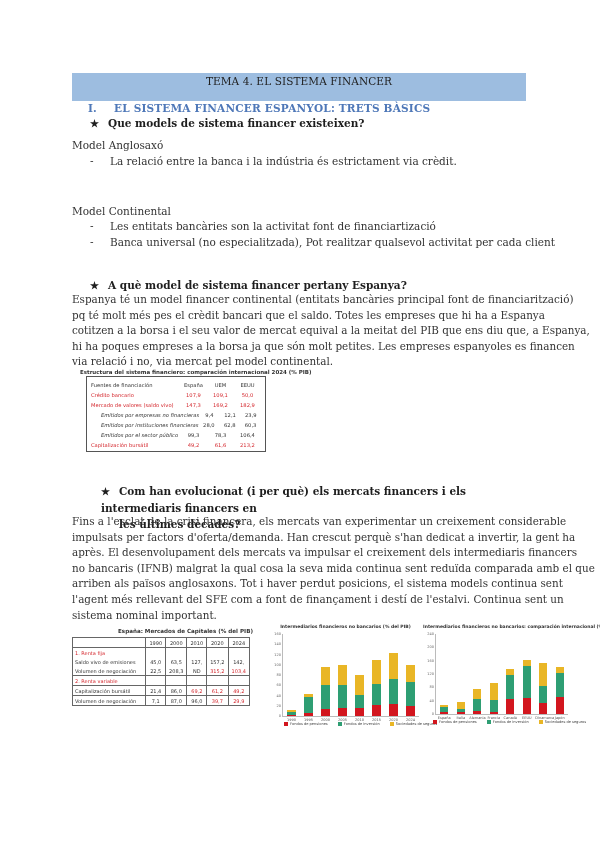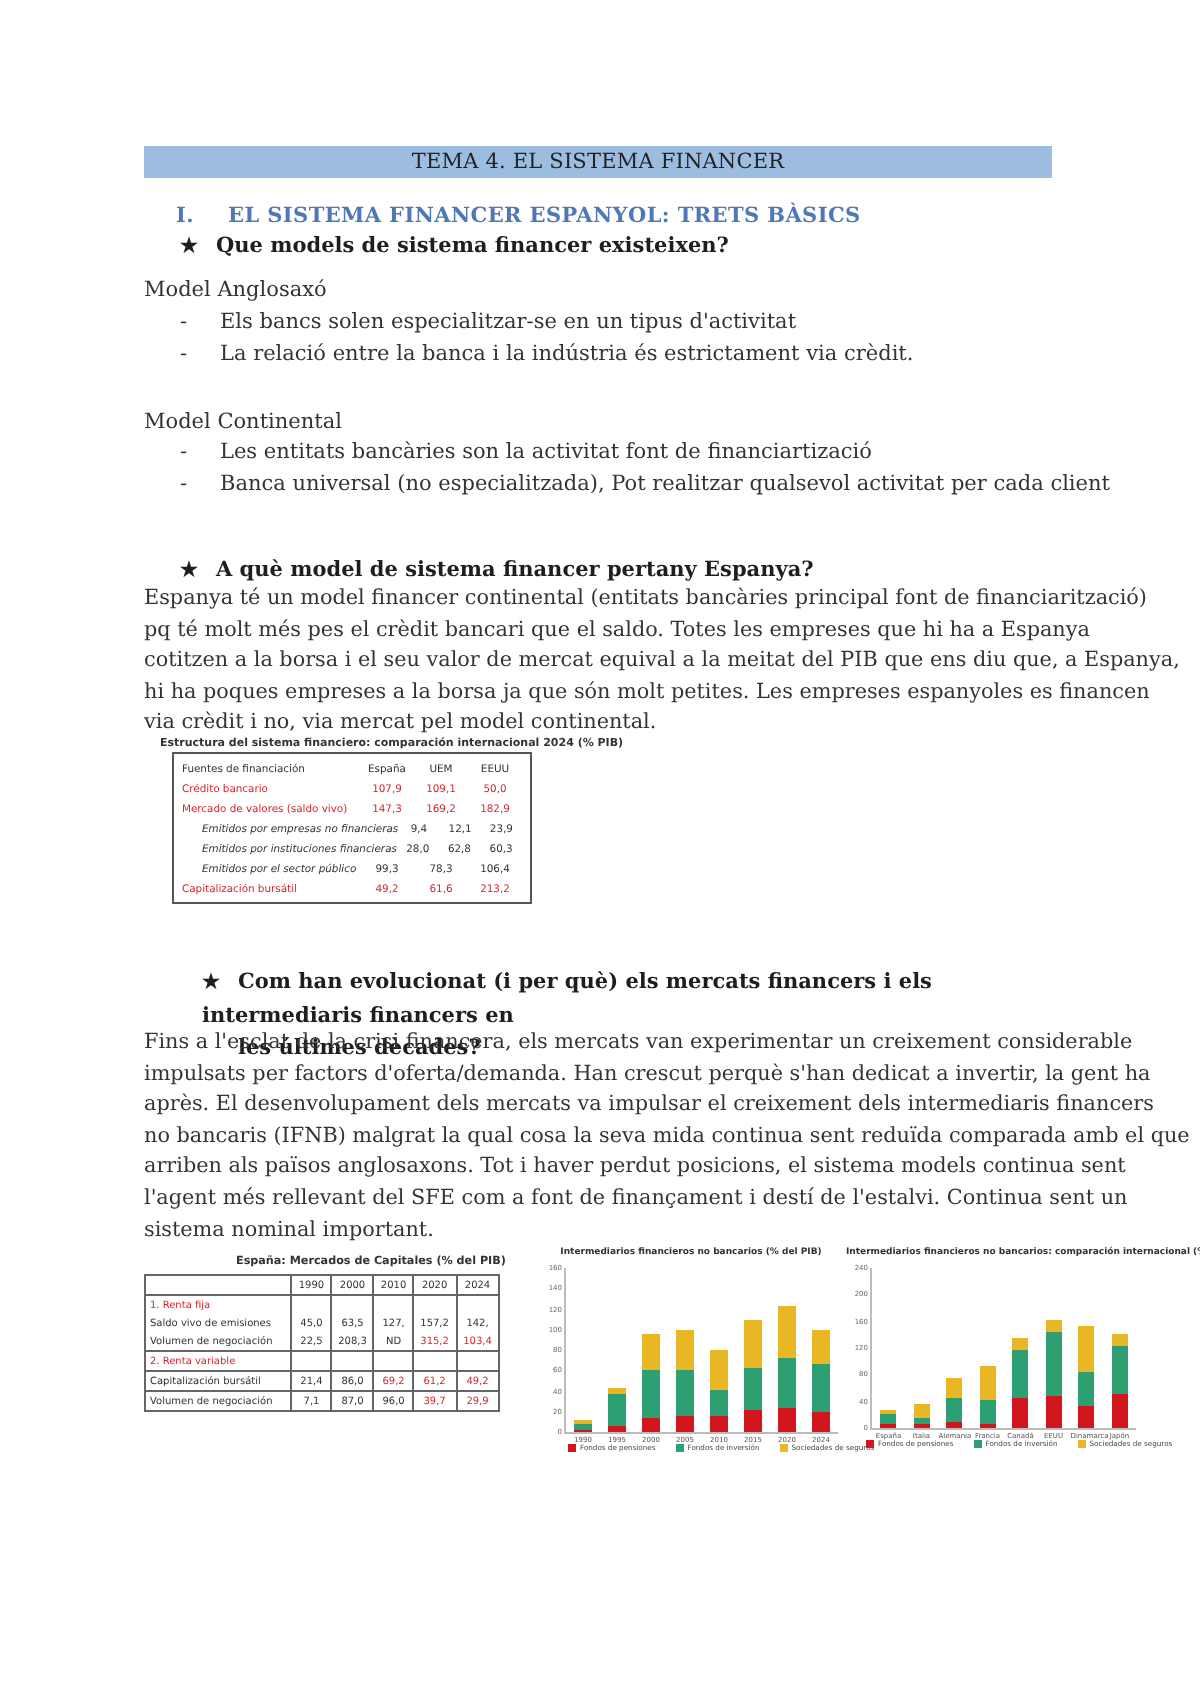--- a/index.html
+++ b/index.html
@@ -1,19 +1,19 @@
 <!DOCTYPE html>
 <html><head>
 <meta charset="utf-8">
 <style>
   html, body { margin:0; padding:0; background:#ffffff; }
   body { width:600px; height:848px; position:relative; overflow:hidden;
          font-family:"DejaVu Serif", "Liberation Serif", serif; color:#2a2a2a; }
   .page { position:absolute; left:0; top:0; width:600px; height:848px; }
-  .title-bar { position:absolute; left:72px; top:73px; width:454px; height:16px;
+  .title-bar { position:absolute; left:72px; top:73px; width:454px; height:28px;
                background:#9dbde0; text-align:center; font-size:10.5px; line-height:16px;
                color:#222; letter-spacing:0.1px; }
   .sec-head { position:absolute; left:88px; top:102px; font-size:10.5px; color:#4f78b8;
               font-weight:bold; letter-spacing:0.2px; }
   .sec-head .num { display:inline-block; width:26px; }
   .q { position:absolute; font-size:10.5px; font-weight:bold; color:#1e1e1e; line-height:16px; }
   .q .star { display:inline-block; width:18px; font-size:10px; }
   .plain { position:absolute; left:72px; font-size:10.5px; color:#333; }
   .dash-list { position:absolute; left:90px; margin:0; padding:0; list-style:none; font-size:10.5px; color:#333; }
   .dash-list li { height:16px; line-height:16px; white-space:nowrap; }
@@ -60,40 +60,39 @@
   <div class="sec-head">
     <span class="num">I.</span><span>EL SISTEMA FINANCER ESPANYOL: TRETS BÀSICS</span>
   </div>
 
   <div class="q" style="left:90px; top:115px;">
     <span class="star">★</span><span>Que models de sistema financer existeixen?</span>
   </div>
 
   <div class="plain" style="top:139px;">Model Anglosaxó</div>
   <ul class="dash-list" style="top:153px;">
-    <li><span class="d">-</span><span>Els bancs solen especialitzar-se en un tipus d'activitat</span></li>
     <li><span class="d">-</span><span>La relació entre la banca i la indústria és estrictament via crèdit.</span></li>
   </ul>
 
   <div class="plain" style="top:205px;">Model Continental</div>
   <ul class="dash-list" style="top:218px;">
     <li><span class="d">-</span><span>Les entitats bancàries son la activitat font de financiartizació</span></li>
     <li><span class="d">-</span><span>Banca universal (no especialitzada), Pot realitzar qualsevol activitat per cada client</span></li>
   </ul>
 
   <div class="q" style="left:90px; top:277px;">
     <span class="star">★</span><span>A què model de sistema financer pertany Espanya?</span>
   </div>
 
   <div class="para" style="top:292px;">
     <span>Espanya té un model financer continental (entitats bancàries principal font de financiarització)</span>
     <span>pq té molt més pes el crèdit bancari que el saldo. Totes les empreses que hi ha a Espanya</span>
     <span>cotitzen a la borsa i el seu valor de mercat equival a la meitat del PIB que ens diu que, a Espanya,</span>
     <span>hi ha poques empreses a la borsa ja que són molt petites. Les empreses espanyoles es financen</span>
-    <span>via crèdit i no, via mercat pel model continental.</span>
+    <span>via relació i no, via mercat pel model continental.</span>
   </div>
 
   <div class="tbl1-cap">Estructura del sistema financiero: comparación internacional 2024 (% PIB)</div>
   <div class="tbl1">
     <div class="row">
       <span class="lbl">Fuentes de financiación</span>
       <span class="v">España</span>
       <span class="v">UEM</span>
       <span class="v">EEUU</span>
     </div>

